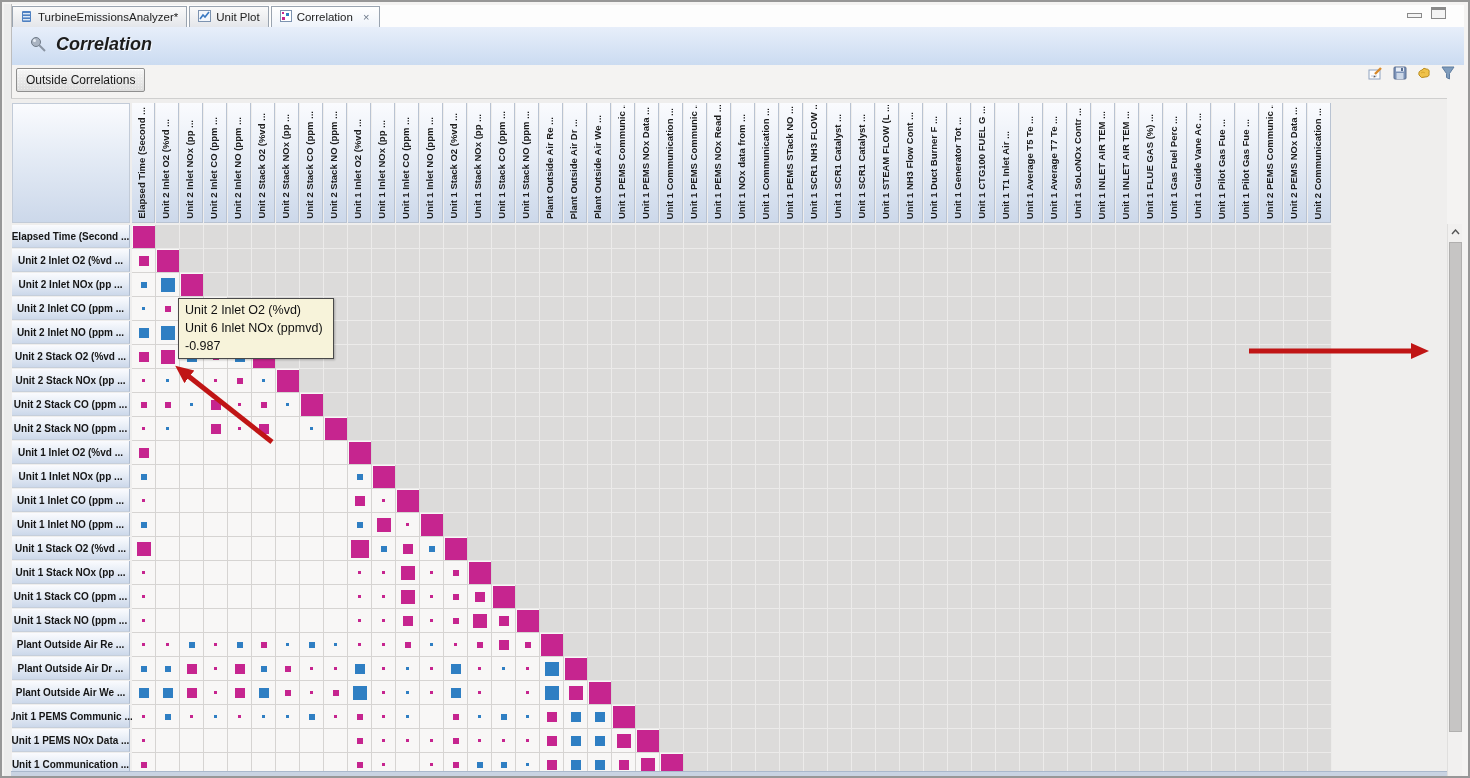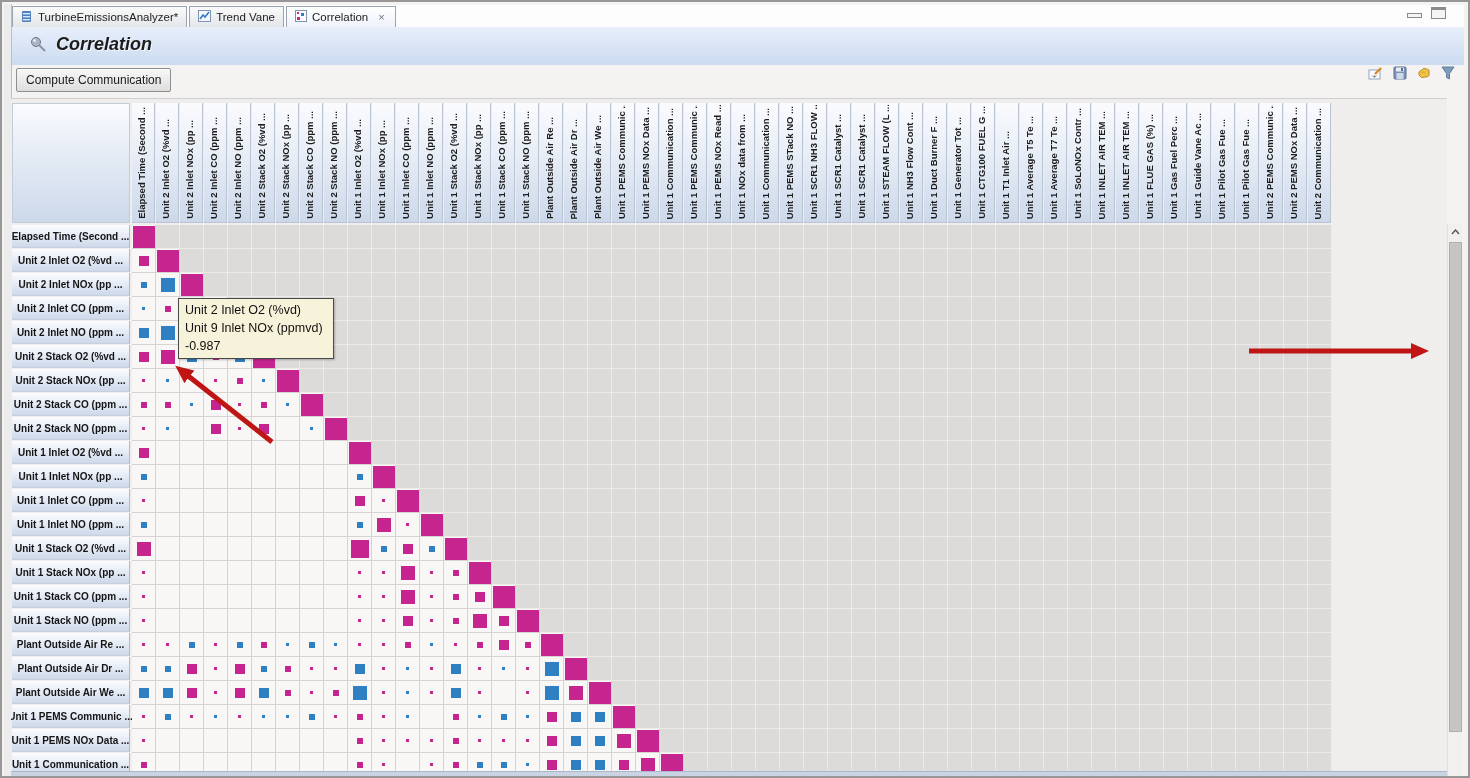--- a/index.html
+++ b/index.html
@@ -83,21 +83,21 @@
       </span>
       <span>TurbineEmissionsAnalyzer*</span>
     </div>
     <div class="tab">
       <span>
         <svg width="13" height="12" viewBox="0 0 13 12">
             <rect x="0.5" y="0.5" width="12" height="11" fill="#f3f7fc" stroke="#7d93b0"></rect>
             <polyline points="2,9 5,5 7,7 11,2" fill="none" stroke="#3a79c2" stroke-width="1.6"></polyline>
           </svg>
       </span>
-      <span>Trend Vane</span>
+      <span>Unit Plot</span>
     </div>
     <div class="tab active">
       <span>
         <svg width="12" height="12" viewBox="0 0 12 12">
             <rect x="0.5" y="0.5" width="11" height="11" fill="#fff" stroke="#7d93b0"></rect>
             <rect x="2" y="7" width="3" height="3" fill="#c6258f"></rect>
             <rect x="6" y="3" width="3" height="3" fill="#2f7fc3"></rect>
             <rect x="2" y="2" width="2" height="2" fill="#c6258f"></rect>
           </svg>
       </span>
@@ -142,21 +142,21 @@
           </svg>
       </span>
       <span class="tbicon">
         <svg width="14" height="14" viewBox="0 0 14 14">
             <path d="M1 1 L13 1 L8.5 7.5 L8.5 13 L5.5 11.5 L5.5 7.5 Z" fill="#7f9cbc" stroke="#5f7da0"></path>
           </svg>
       </span>
     </div>
   </div>
 
-  <button class="btn">Compute Communication</button>
+  <button class="btn">Outside Correlations</button>
 
   <div id="panel">
     <div id="mx">
         <div class="corner"></div>
         <div class="colhdr" style="left: 120px;">
           <span>Elapsed Time (Second ...</span>
         </div>
         <div class="colhdr" style="left: 144px;">
           <span>Unit 2 Inlet O2 (%vd ...</span>
         </div>
@@ -1857,21 +1857,21 @@
         <div class="sliver" style="left: 650px; top: 673px; background: rgb(47, 127, 195);"></div>
         <div class="sliver" style="left: 770px; top: 673px; background: rgb(198, 37, 143);"></div>
         <div class="sliver" style="left: 794px; top: 673px; background: rgb(198, 37, 143);"></div>
         <div class="sliver" style="left: 914px; top: 673px; background: rgb(47, 127, 195);"></div>
         <div class="sliver" style="left: 1226px; top: 673px; background: rgb(198, 37, 143);"></div>
       </div>
   </div>
 
   <div class="tooltip">
     <div>Unit 2 Inlet O2 (%vd)</div>
-    <div>Unit 9 Inlet NOx (ppmvd)</div>
+    <div>Unit 6 Inlet NOx (ppmvd)</div>
     <div>-0.987</div>
   </div>
 
   <div class="vscroll">
     <div class="up">
       <svg width="9" height="6" viewBox="0 0 9 6">
           <polyline points="1,5 4.5,1 8,5" fill="none" stroke="#555" stroke-width="1.4"></polyline>
         </svg>
     </div>
     <div class="thumb"></div>

